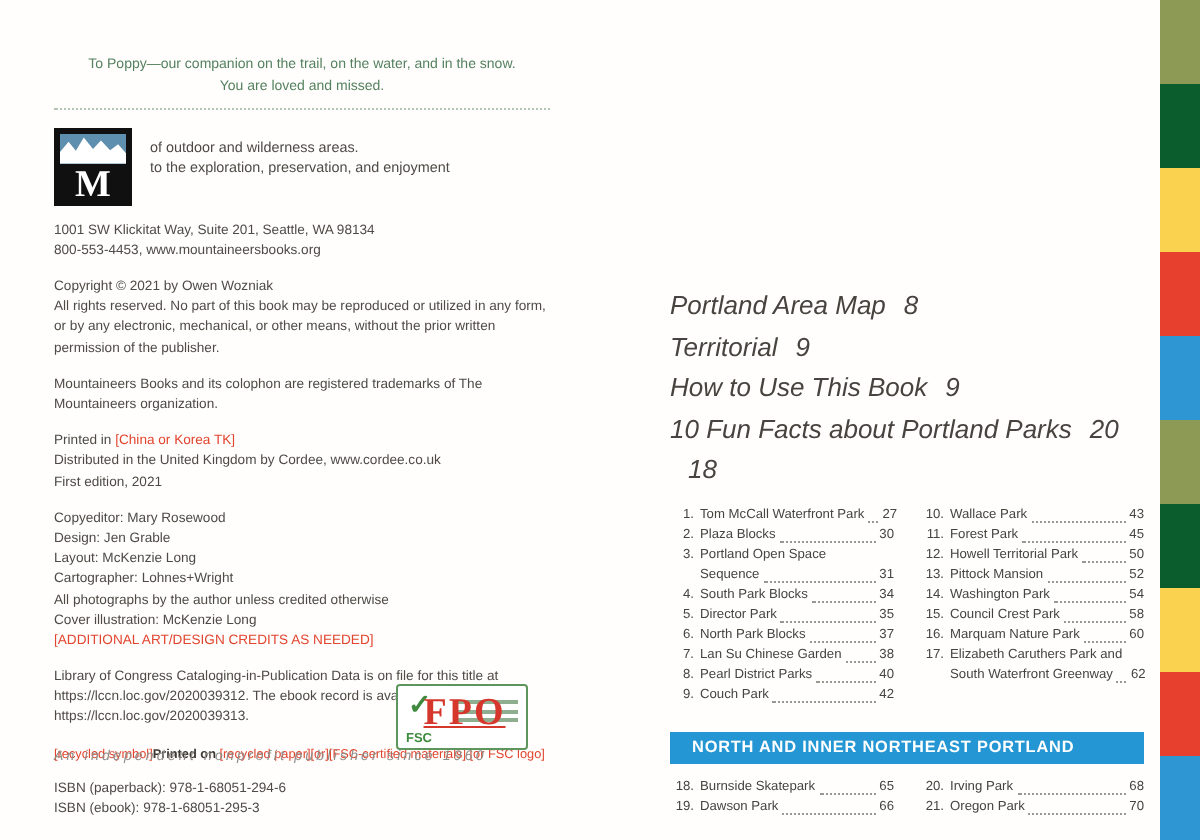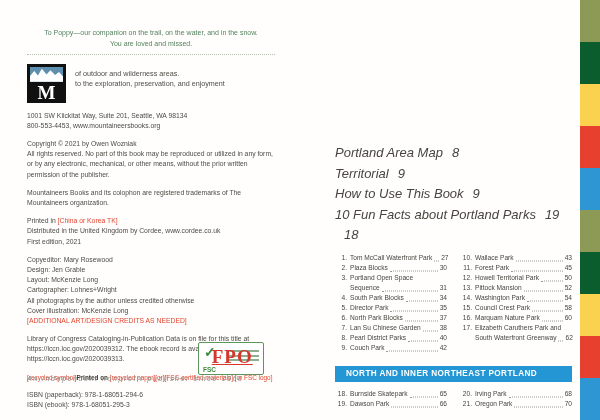--- a/index.html
+++ b/index.html
@@ -155,21 +155,21 @@
         <div class="fm-row">
           <span>Territorial</span>
           <span class="fm-page">9</span>
         </div>
         <div class="fm-row">
           <span>How to Use This Book</span>
           <span class="fm-page">9</span>
         </div>
         <div class="fm-row">
           <span>10 Fun Facts about Portland Parks</span>
-          <span class="fm-page">19</span>
+          <span class="fm-page">20</span>
         </div>
         <div class="fm-row">
           <span class="fm-page">18</span>
         </div>
       </div>
 
     <div class="toc-cols">
       <div class="toc-col">
           <div class="toc-entry">
             <div class="trow">

